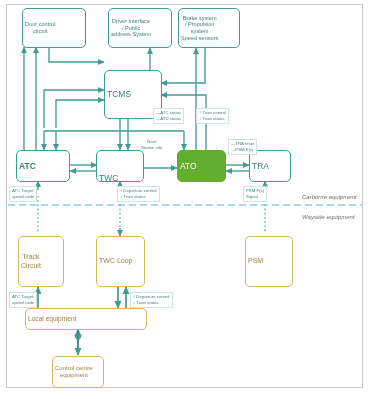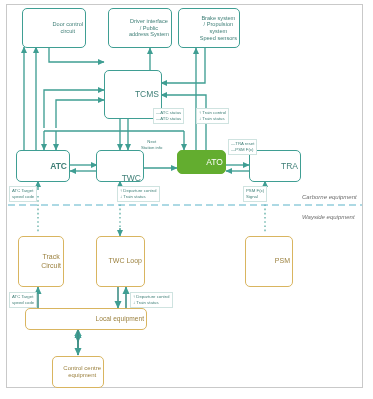--- a/index.html
+++ b/index.html
@@ -1,20 +1,20 @@
 <!DOCTYPE html>
 <html><head>
 <meta charset="utf-8">
 <style>
   html,body{margin:0;padding:0;background:#ffffff;}
   body{font-family:"Liberation Sans",sans-serif;}
   #root{position:relative;width:373px;height:399px;overflow:hidden;background:#fff;}
   #frame{position:absolute;left:6px;top:4px;width:357px;height:384px;border:1px solid #c9c9c9;background:#fff;box-sizing:border-box;}
   svg#wires{position:absolute;left:0;top:0;width:373px;height:399px;pointer-events:none;}
-  .box{position:absolute;box-sizing:border-box;display:flex;align-items:center;justify-content:flex-end;text-align:center;border-radius:5px;line-height:1.18;}
+  .box{position:absolute;box-sizing:border-box;display:flex;align-items:center;justify-content:flex-start;text-align:center;border-radius:5px;line-height:1.18;}
   .teal{border:1.2px solid #3f9e93;background:#fff;color:#3f7f77;}
   .gold{border:1.2px solid #d9b560;background:#fff;color:#9c8240;}
   .ato{border:1.2px solid #63ad2f;background:#63ad2f;color:#ffffff;}
   .bxt{display:block;padding:0 2px;}
   .lbl{position:absolute;font-size:4.3px;color:#3f7f77;line-height:1.45;background:#fff;box-sizing:border-box;white-space:pre;}
   .lbl.boxed{border:0.6px solid #cfe3e0;padding:1px 2px;}
   .side{position:absolute;font-size:6px;color:#6d6d6d;font-style:italic;white-space:nowrap;}
 </style>
 </head>
 <body>
@@ -125,25 +125,25 @@
   </div>
 
   <div class="box teal" style="left:16px;top:150px;width:54px;height:32px;font-size:8.5px;font-weight:bold;">
     <span class="bxt" style="white-space: pre;">ATC</span>
   </div>
 
   <div class="box teal" style="left:96px;top:150px;width:48px;height:32px;font-size:8.5px;">
     <span class="bxt" style="white-space: pre; margin-top: 24px;">TWC</span>
   </div>
 
-  <div class="box ato" style="left:177px;top:150px;width:49px;height:24px;font-size:8.5px;padding-left:31px;">
+  <div class="box ato" style="left:177px;top:150px;width:49px;height:32px;font-size:8.5px;">
     <span class="bxt" style="white-space: pre;">ATO</span>
   </div>
 
-  <div class="box teal" style="left:249px;top:150px;width:52px;height:32px;font-size:8.5px;">
+  <div class="box teal" style="left:249px;top:150px;width:42px;height:32px;font-size:8.5px;">
     <span class="bxt" style="white-space: pre;">TRA</span>
   </div>
 
   <div class="box gold" style="left:18px;top:236px;width:46px;height:51px;font-size:7px;">
     <span class="bxt" style="white-space: pre;">Track
 Circuit</span>
   </div>
 
   <div class="box gold" style="left:96px;top:236px;width:49px;height:51px;font-size:7px;">
     <span class="bxt" style="white-space: pre;">TWC Loop</span>

